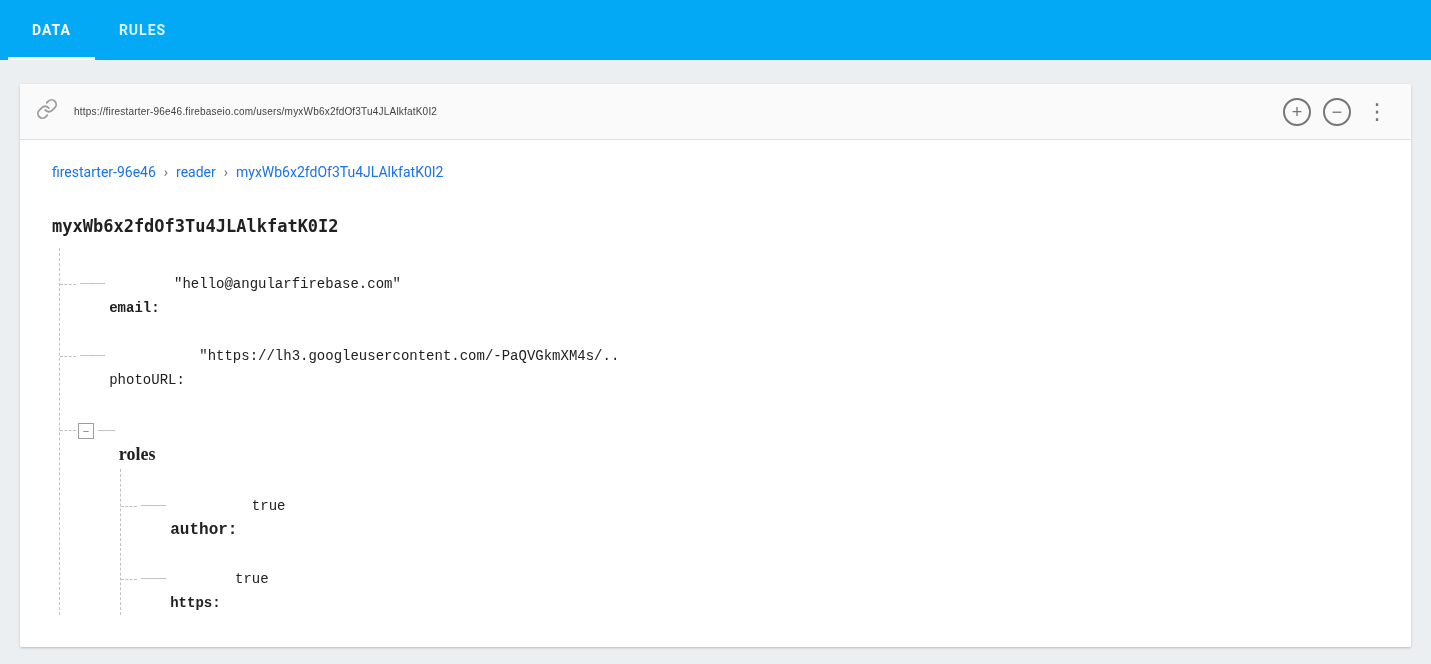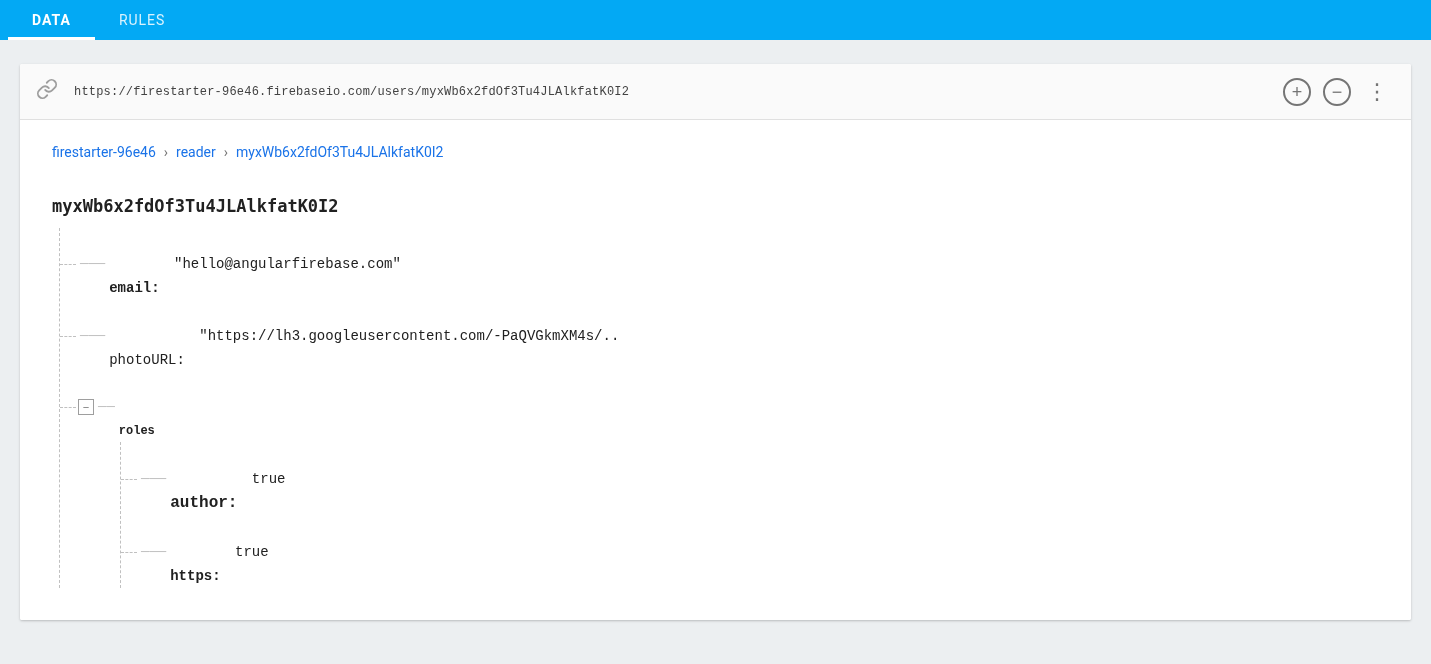--- a/index.html
+++ b/index.html
@@ -11,27 +11,27 @@
       overflow: hidden;
     }
 
     
     .top-nav {
       background: #1da1f2;
       background: #29b6f6;
       background: #03a9f4;
       display: flex;
       align-items: stretch;
-      height: 40px;
+      height: 60px;
       padding-left: 8px;
     }
     .nav-tab {
       color: rgba(255,255,255,0.85);
       font-size: 14px;
-      font-weight: 400;
+      font-weight: 700;
       letter-spacing: 1px;
       padding: 0 24px;
       display: flex;
       align-items: center;
       cursor: pointer;
       position: relative;
       text-transform: uppercase;
     }
     .nav-tab.active {
       color: #ffffff;
@@ -72,23 +72,23 @@
       background: #fafafa;
     }
     .url-bar-link-icon {
       color: #9e9e9e;
       font-size: 20px;
       margin-right: 16px;
       cursor: pointer;
     }
     .url-text {
       flex: 1;
-      font-size: 12px;
+      font-size: 10px;
       color: #424242;
-      font-family: Liberation Mono, monospace;
+      font-family: Liberation Sans, sans-serif;
       letter-spacing: 0.2px;
     }
     .url-bar-actions {
       display: flex;
       align-items: center;
       gap: 4px;
     }
     .icon-btn {
       width: 36px;
       height: 36px;
@@ -280,21 +280,21 @@
             <span style="color:#c0c0c0; margin-right:4px;">─── </span>
             <span class="tree-key" style="font-weight:400; font-size:14px; font-family: 'Courier New', monospace;">photoURL:</span>
             <span class="tree-value" style="margin-left:6px; font-family: 'Courier New', monospace; font-size:14px;">&nbsp;"https://lh3.googleusercontent.com/-PaQVGkmXM4s/..</span>
           </div>
 
           <div>
             <div class="tree-row" style="margin-left: 0; padding-left: 0;">
               <span style="display:inline-block; width:16px; height:1px; border-bottom: 1px dashed #c0c0c0; margin-right:2px; vertical-align:middle;"></span>
               <button class="collapse-btn" style="margin-right:4px;">−</button>
               <span style="color:#c0c0c0; margin-right:4px;">── </span>
-              <span class="tree-key" style="font-weight:700; font-size:12px; font-family: Liberation Mono, monospace;">roles</span>
+              <span class="tree-key" style="font-weight:700; font-size:18px; font-family: Liberation Serif, serif;">roles</span>
             </div>
 
             <div style="margin-left: 60px; border-left: 1px dashed #c0c0c0; padding-left: 0;">
 
               <div class="tree-row">
                 <span style="display:inline-block; width:16px; height:1px; border-bottom: 1px dashed #c0c0c0; margin-right:4px; vertical-align:middle;"></span>
                 <span style="color:#c0c0c0; margin-right:4px;">─── </span>
                 <span class="tree-key" style="font-weight:700; font-size:16px; font-family: 'Courier New', monospace;">author:</span>
                 <span class="tree-value" style="margin-left:6px; font-family: 'Courier New', monospace; font-size:14px;">&nbsp;true</span>
               </div>

